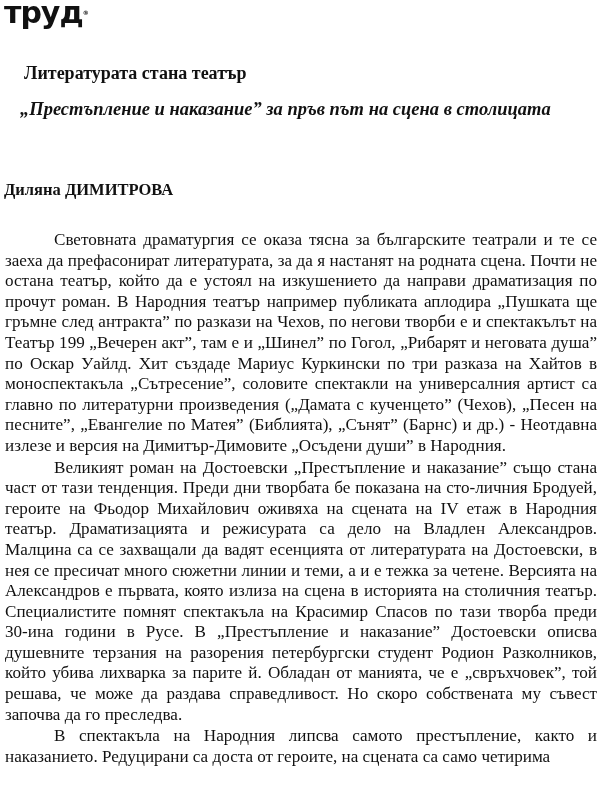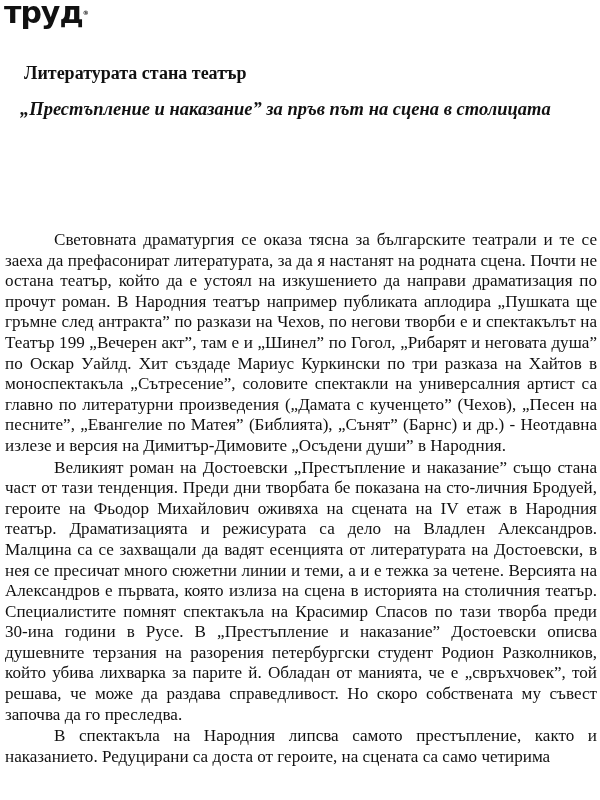--- a/index.html
+++ b/index.html
@@ -92,19 +92,20 @@
 <body>
 
 <div class="page">
   <div class="logo"><span>труд</span><span class="logo-reg">®</span></div>
 
 
   <div class="section-title">Литературата стана театър</div>
 
   <div class="headline">„Престъпление и наказание” за пръв път на сцена в столицата</div>
 
+  <div class="author">Диляна ДИМИТРОВА</div>
 
   <div class="body">
     <p>Световната драматургия се оказа тясна за българските театрали и те се заеха да префасонират литературата, за да я настанят на родната сцена. Почти не остана театър, който да е устоял на изкушението да направи драматизация по прочут роман. В Народния театър например публиката аплодира „Пушката ще гръмне след антракта” по разкази на Чехов, по негови творби е и спектакълът на Театър 199 „Вечерен акт”, там е и „Шинел” по Гогол, „Рибарят и неговата душа” по Оскар Уайлд. Хит създаде Мариус Куркински по три разказа на Хайтов в моноспектакъла „Сътресение”, соловите спектакли на универсалния артист са главно по литературни произведения („Дамата с кученцето” (Чехов), „Песен на песните”, „Евангелие по Матея” (Библията), „Сънят” (Барнс) и др.) - Неотдавна излезе и версия на Димитър-Димовите „Осъдени души” в Народния.</p>
     <p>Великият роман на Достоевски „Престъпление и наказание” също стана част от тази тенденция. Преди дни творбата бе показана на сто-личния Бродуей, героите на Фьодор Михайлович оживяха на сцената на IV етаж в Народния театър. Драматизацията и режисурата са дело на Владлен Александров. Малцина са се захващали да вадят есенцията от литературата на Достоевски, в нея се пресичат много сюжетни линии и теми, а и е тежка за четене. Версията на Александров е първата, която излиза на сцена в историята на столичния театър. Специалистите помнят спектакъла на Красимир Спасов по тази творба преди 30-ина години в Русе. В „Престъпление и наказание” Достоевски описва душевните терзания на разорения петербургски студент Родион Разколников, който убива лихварка за парите й. Обладан от манията, че е „свръхчовек”, той решава, че може да раздава справедливост. Но скоро собствената му съвест започва да го преследва.</p>
     <p>В спектакъла на Народния липсва самото престъпление, както и наказанието. Редуцирани са доста от героите, на сцената са само четирима</p>
   </div>
 </div>
 
 </body></html>

